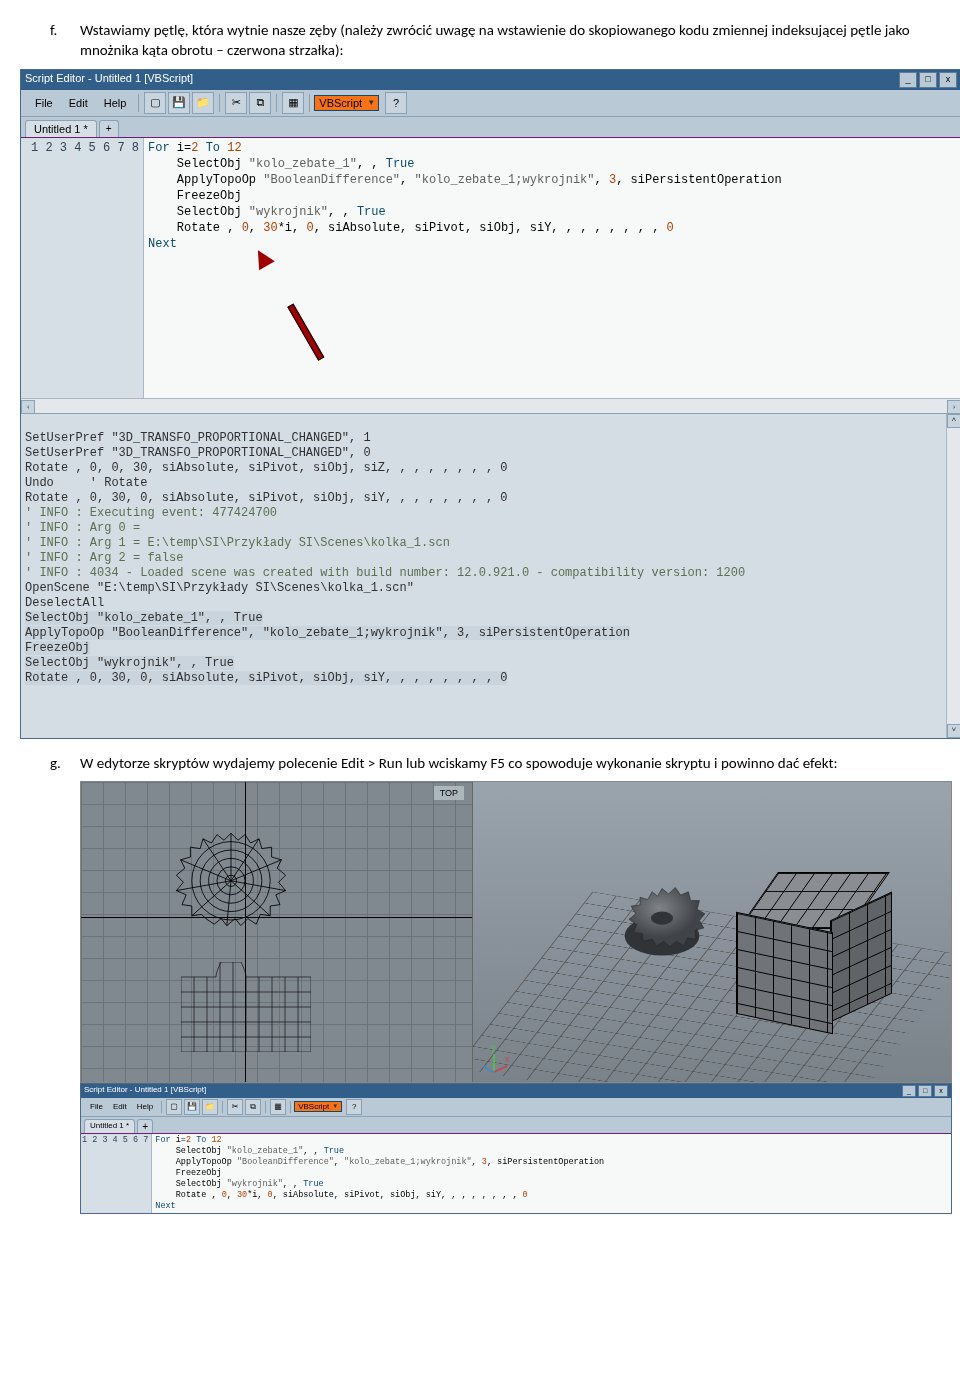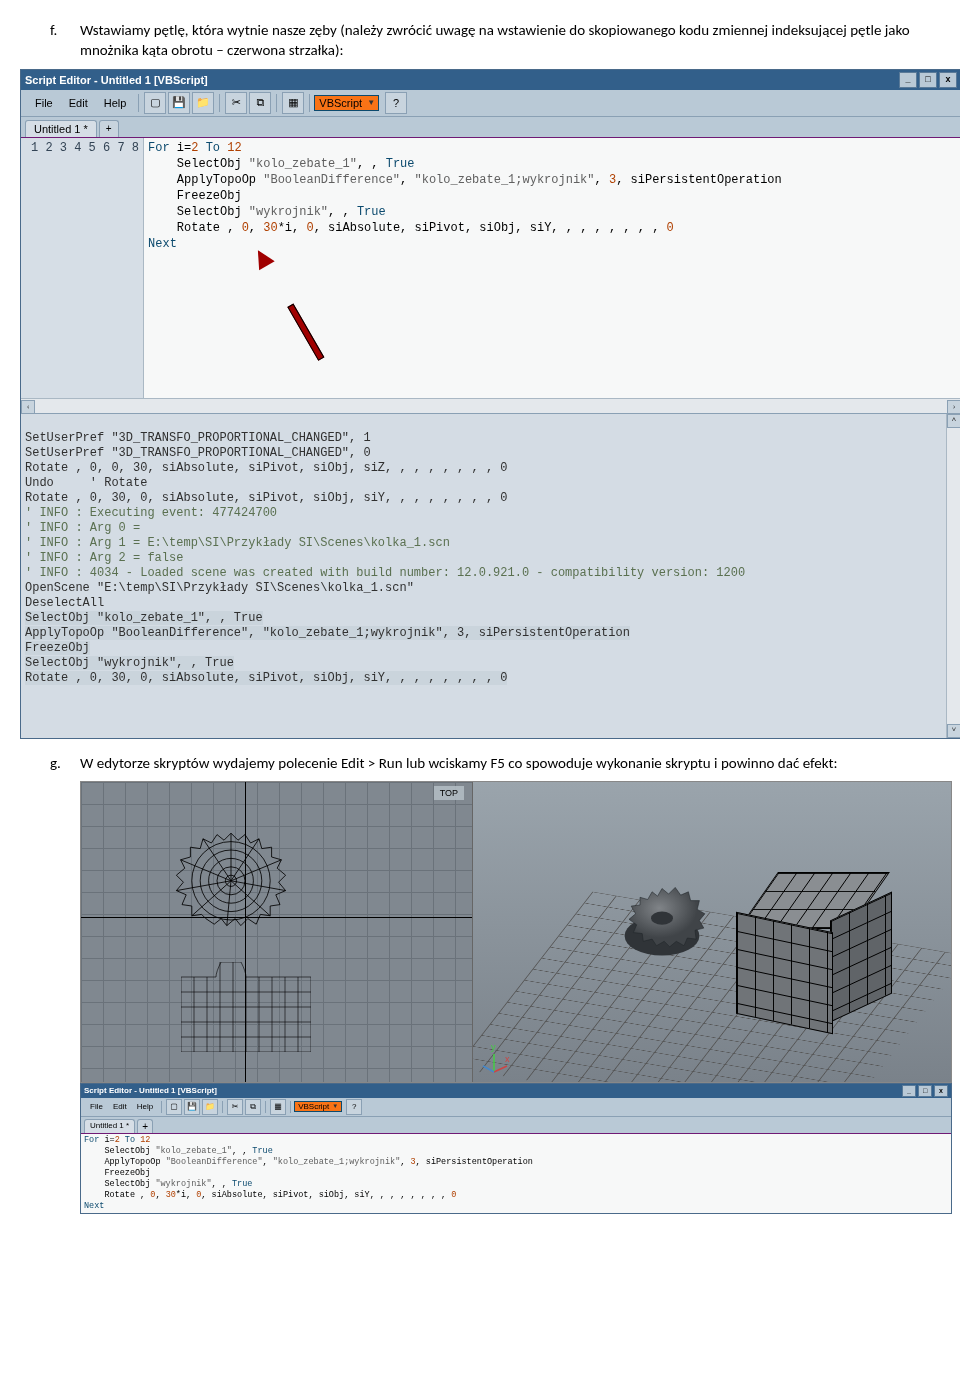--- a/index.html
+++ b/index.html
@@ -31,22 +31,21 @@
     width: 940px;
     margin-left: -30px;
   }
   .title-bar {
     background: #325f8a;
     color: #fff;
     font-size: 11px;
     font-family: Tahoma, Arial, sans-serif;
     padding: 2px 4px;
     display: flex;
-    align-items: center;
-    font-weight: bold;
+    align-items: flex-start;
   }
   .title-bar .tb-text { flex: 1; }
   .win-btn {
     width: 16px; height: 14px;
     background: #b9c9d6;
     border: 1px solid #5a7a98;
     margin-left: 2px;
     font-size: 9px;
     line-height: 12px;
     text-align: center;
@@ -592,20 +591,27 @@
       <span class="tool-btn">▦</span>
       <span class="tool-sep"></span>
       <span class="lang-select">VBScript</span>
       <span class="tool-btn" style="margin-left:4px;">?</span>
     </div>
     <div class="tab-strip">
       <div class="tab">Untitled 1 *</div>
       <div class="tab-add">+</div>
     </div>
     <div class="code-area">
+      <div class="gutter">1
+2
+3
+4
+5
+6
+7</div>
       <div class="code"><span class="kw">For</span><span class="plain"> i=</span><span class="num">2</span><span class="kw"> To </span><span class="num">12</span>
 <span class="plain">    SelectObj </span><span class="str">"kolo_zebate_1"</span><span class="plain">, , </span><span class="kw">True</span>
 <span class="plain">    ApplyTopoOp </span><span class="str">"BooleanDifference"</span><span class="plain">, </span><span class="str">"kolo_zebate_1;wykrojnik"</span><span class="plain">, </span><span class="num">3</span><span class="plain">, siPersistentOperation</span>
 <span class="plain">    FreezeObj</span>
 <span class="plain">    SelectObj </span><span class="str">"wykrojnik"</span><span class="plain">, , </span><span class="kw">True</span>
 <span class="plain">    Rotate , </span><span class="num">0</span><span class="plain">, </span><span class="num">30</span><span class="plain">*i, </span><span class="num">0</span><span class="plain">, siAbsolute, siPivot, siObj, siY, , , , , , , , </span><span class="num">0</span>
 <span class="kw">Next</span></div>
     </div>
   </div>
 

